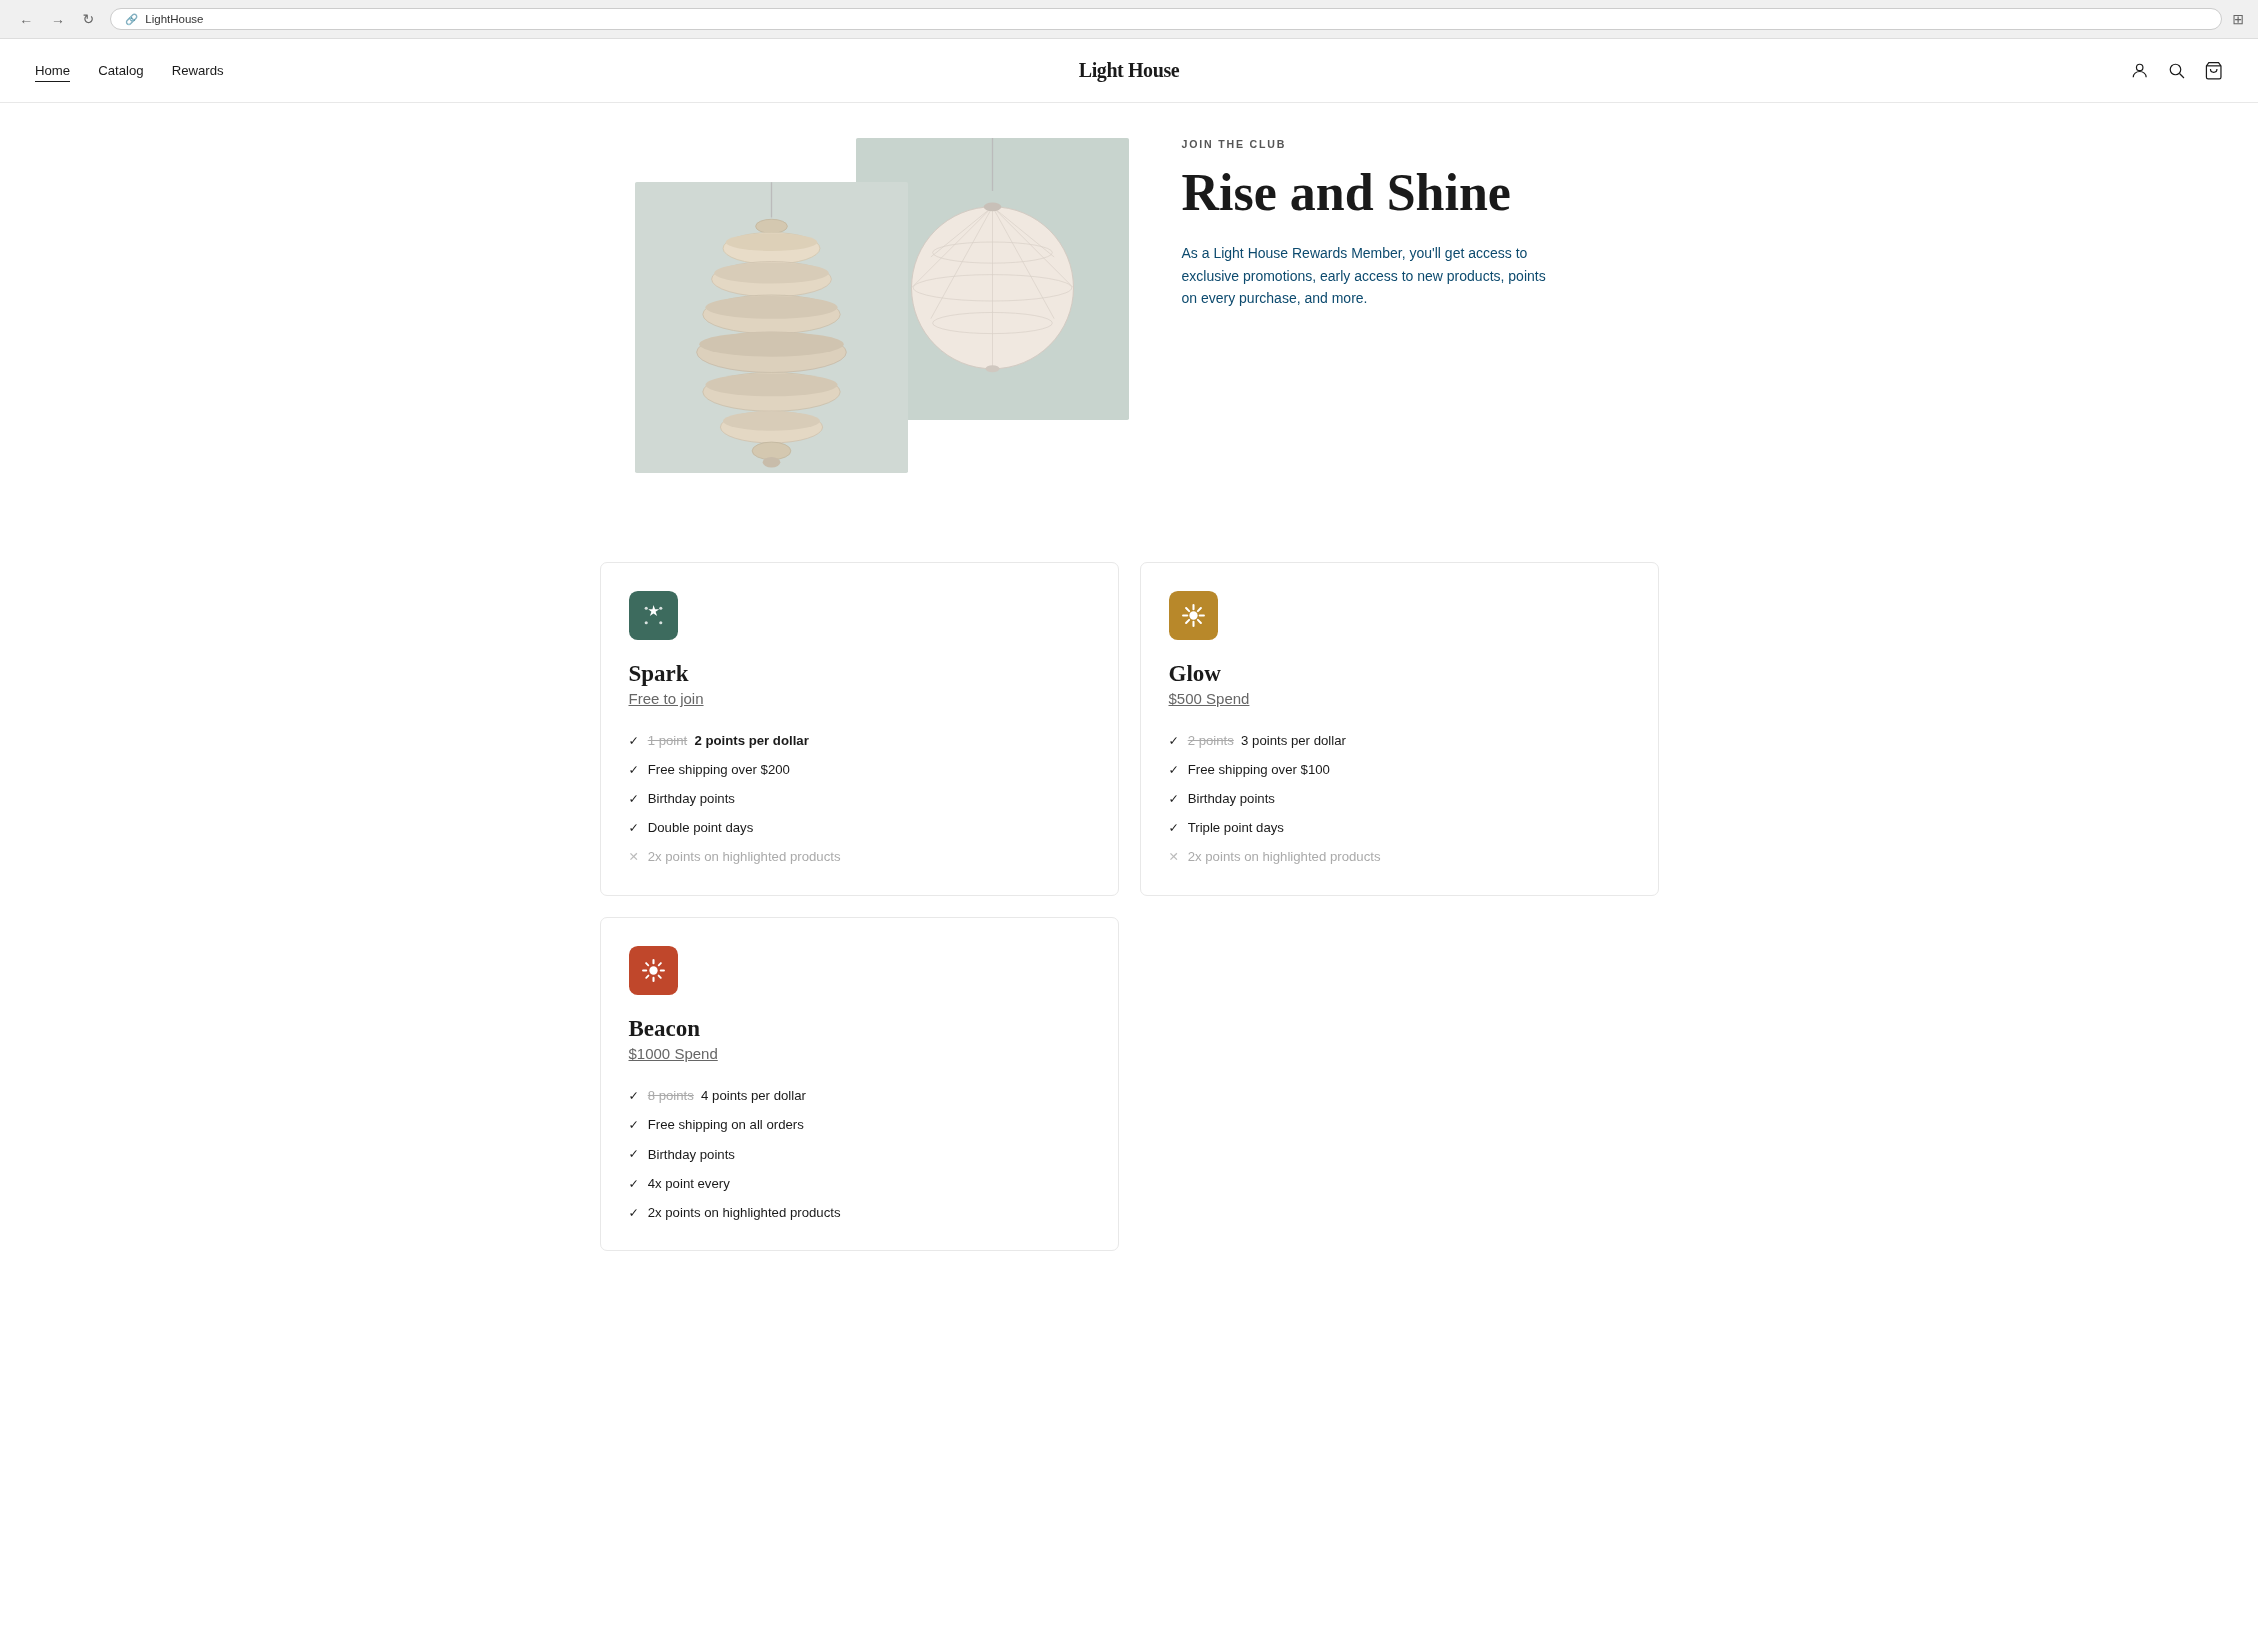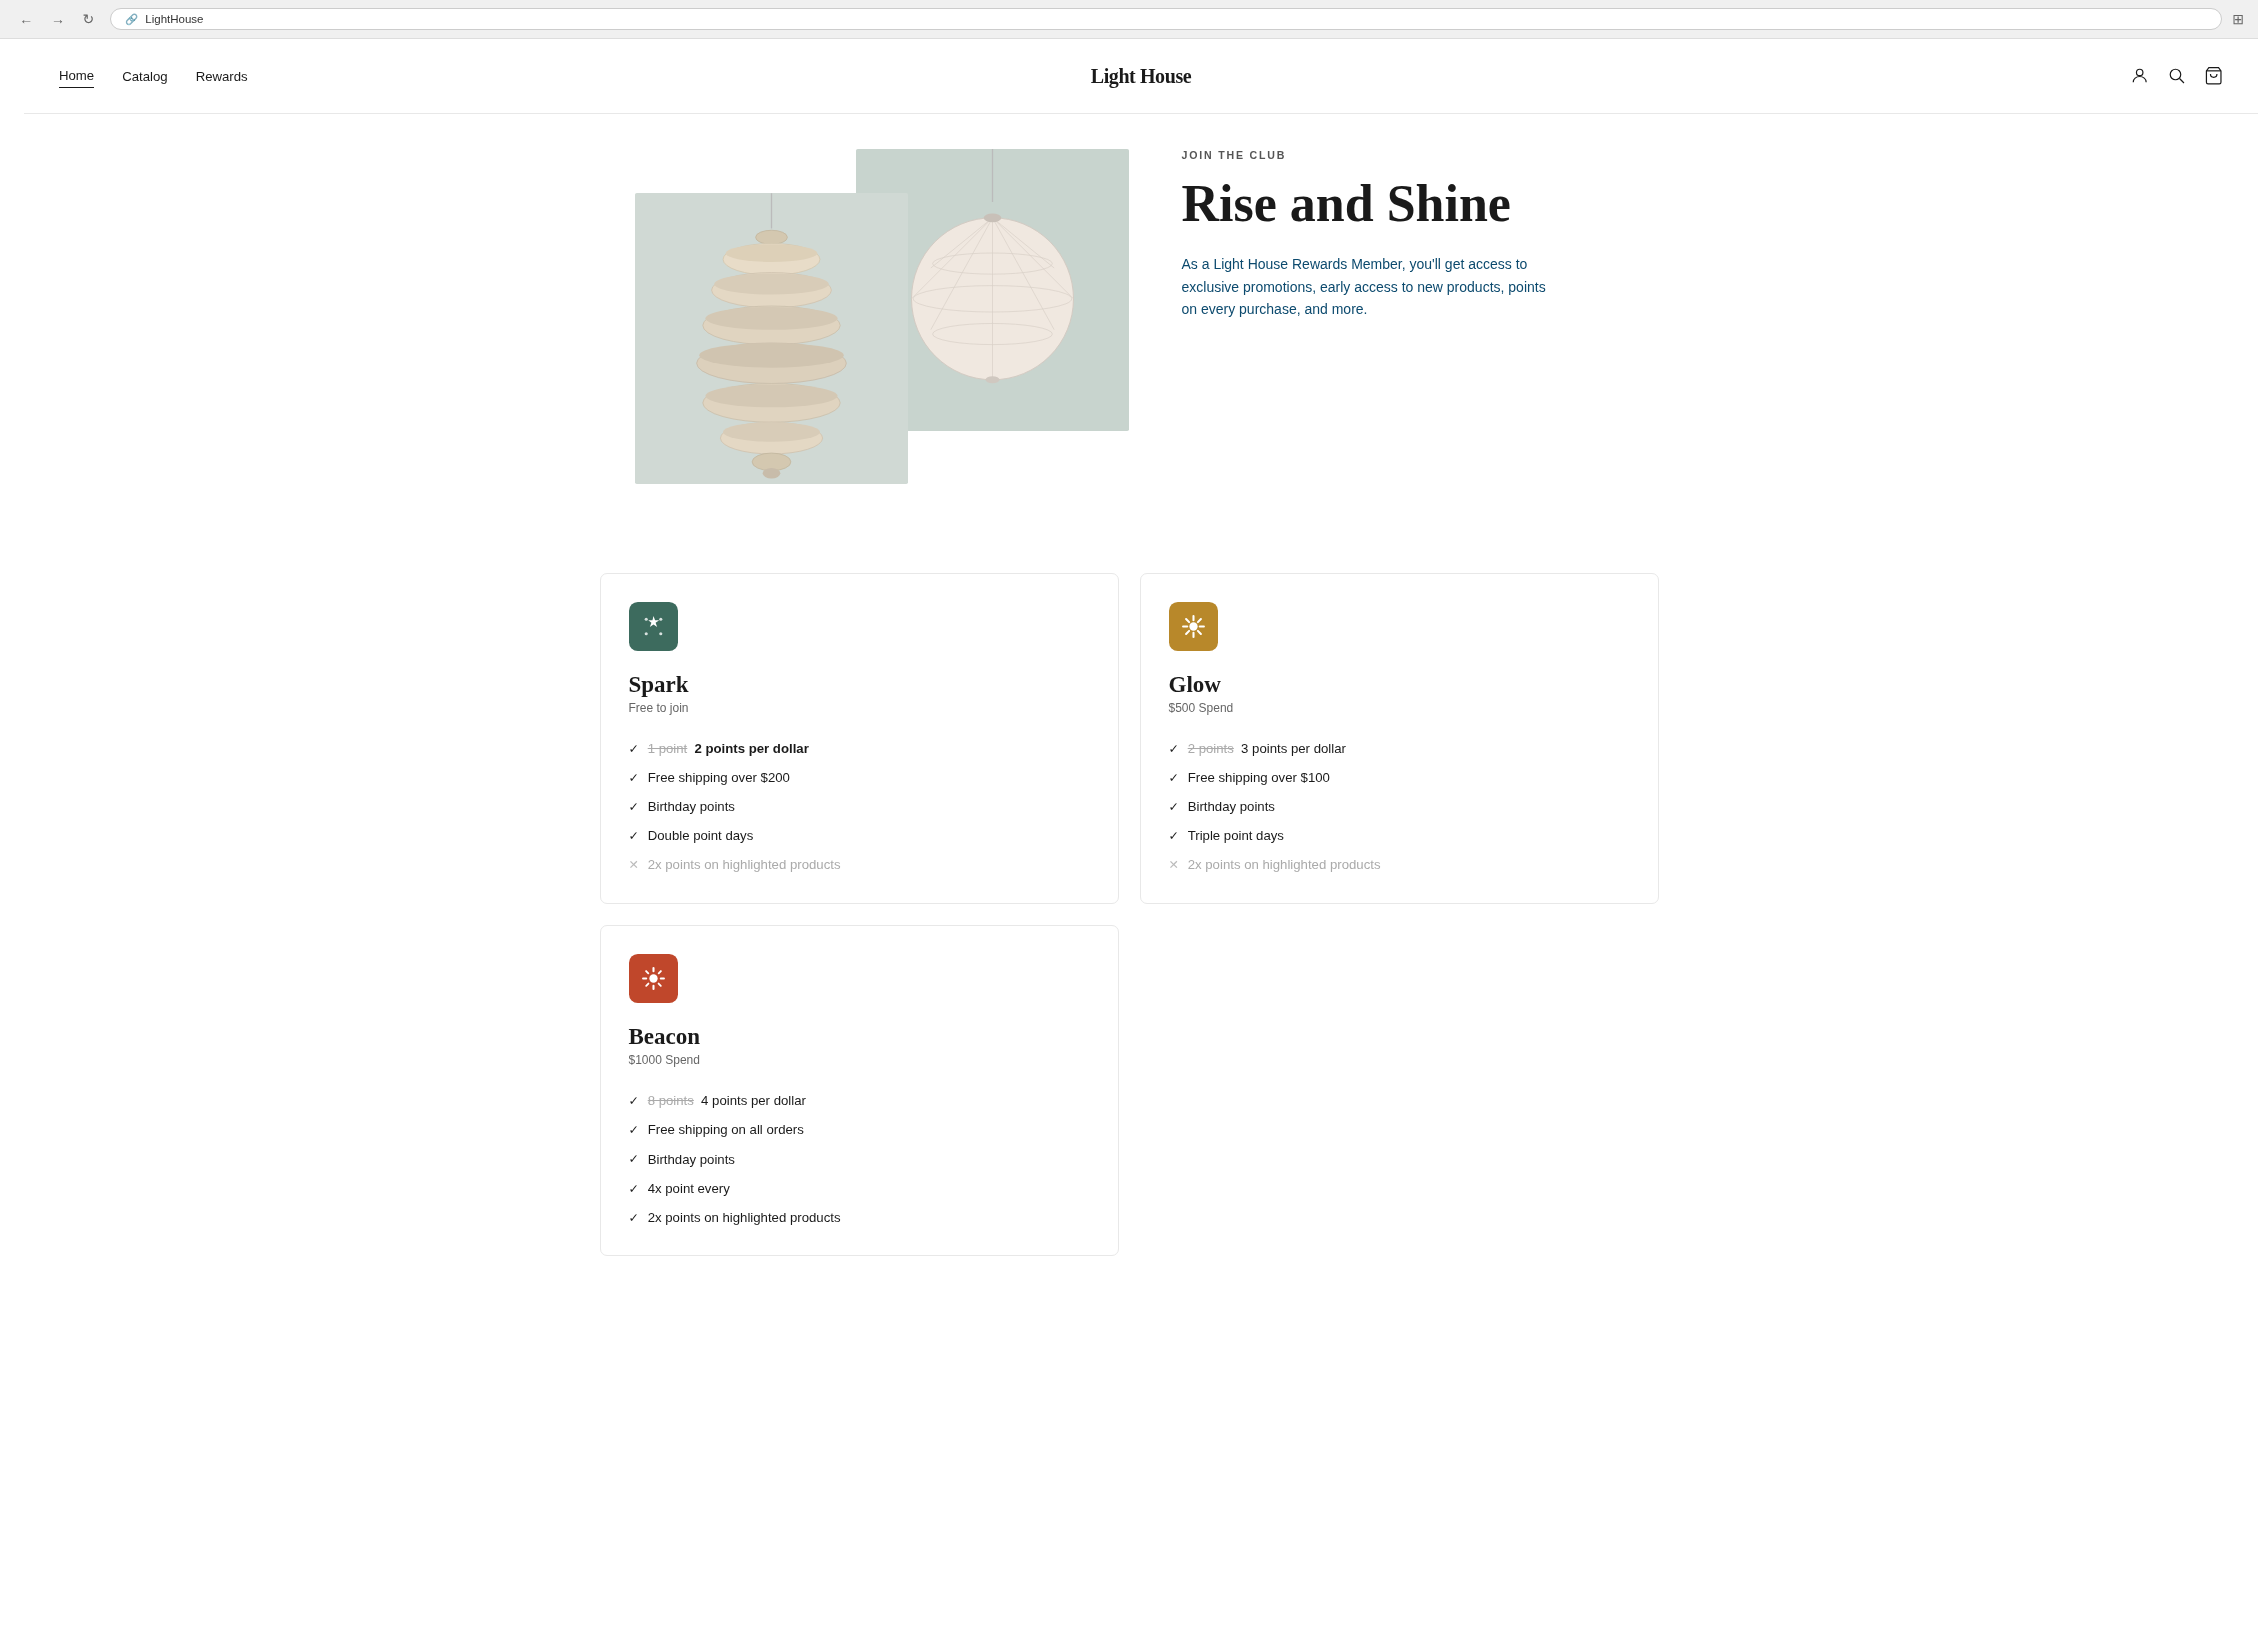--- a/index.html
+++ b/index.html
@@ -31,23 +31,22 @@
       color: #333;
     }
     .browser-reader { margin-left: auto; color: #666; font-size: 14px; }
 
     
     .site-nav {
       border-bottom: 0.9px solid #e8e8e8;
       padding: 0 35px;
       display: flex;
       align-items: center;
-      height: 75px;
+      height: 64px;
       position: relative;
-      margin-left: 24px;
     }
     .nav-left { display: flex; align-items: center; gap: 28px; }
     .nav-link {
       font-size: 13.2px;
       color: #1a1a1a;
       text-decoration: none;
       cursor: pointer;
       padding: 3.5px 0;
     }
     .nav-link.active { border-bottom: 1.8px solid #1a1a1a; }
@@ -163,23 +162,24 @@
     .tier-icon.glow { background: #b8882a; color: #fff; }
     .tier-icon.beacon { background: #c0472b; color: #fff; }
 
     .tier-name {
       font-size: 23px;
       font-weight: 700;
       font-family: Georgia, serif;
       margin-bottom: 3.5px;
     }
     .tier-price {
-      font-size: 12px;
+      font-size: 15px;
       color: #666;
       margin-bottom: 25px;
+      text-decoration: underline;
     }
     .tier-features { list-style: none; display: flex; flex-direction: column; gap: 10.6px; }
     .tier-feature {
       display: flex;
       align-items: flex-start;
       gap: 8.8px;
       font-size: 13.2px;
       color: #1a1a1a;
     }
     .tier-feature.inactive { color: #aaa; }

